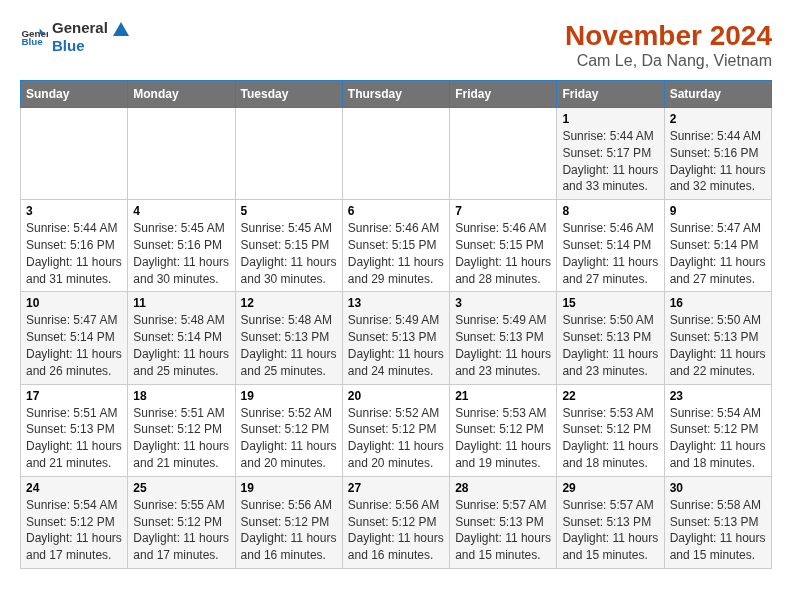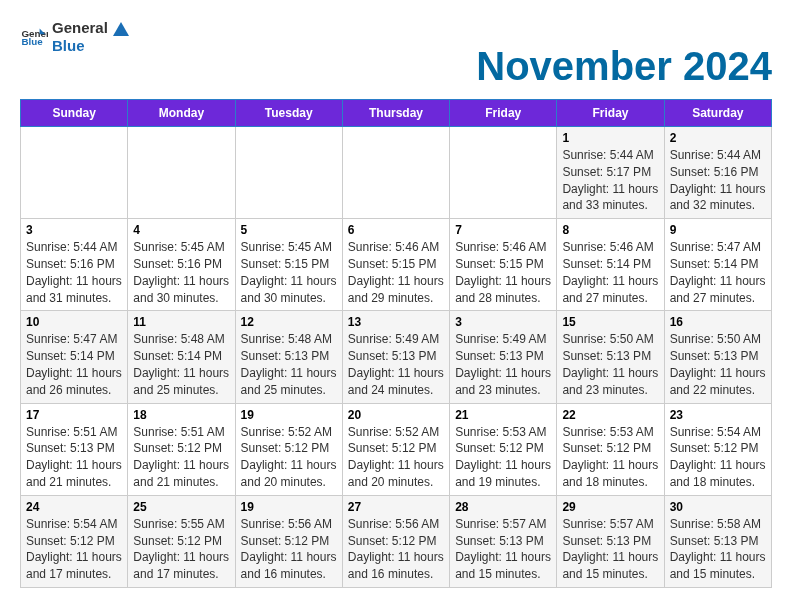--- a/index.html
+++ b/index.html
@@ -22,39 +22,38 @@
       gap: 4px;
     }
     .logo-icon {
       width: 28px;
       height: 28px;
     }
     .title-section {
       text-align: right;
     }
     .month-title {
-      font-size: 40px;
+      font-size: 28px;
       font-weight: bold;
-      color: #0369a1;
-      margin-top: 24px;
+      color: #c2410c;
     }
     .location {
       font-size: 16px;
       color: #555;
     }
     .calendar {
       width: 100%;
       border-collapse: collapse;
       font-size: 10.5px;
     }
     .calendar th {
-      background-color: #6d28d9;
+      background-color: #737373;
       color: #fff;
       padding: 6px 5px;
-      text-align: center;
+      text-align: left;
       font-size: 12px;
       font-weight: bold;
       border: 1px solid #2a7dc9;
     }
     .calendar td {
       border: 1px solid #ccc;
       vertical-align: top;
       padding: 4px 5px;
       width: 107px;
       min-height: 80px;
@@ -96,20 +95,21 @@
         <span style="color:#333;">General</span>
         <svg width="18" height="18" viewBox="0 0 18 18" style="vertical-align:middle;">
           <polygon points="9,2 17,16 1,16" fill="#1a6eb5"></polygon>
         </svg>
       </div>
       <div style="font-size:15px; font-weight:bold; color:#1a6eb5; line-height:1.1;">Blue</div>
     </div>
   </div>
   <div class="title-section">
     <div class="month-title">November 2024</div>
+    <div class="location">Cam Le, Da Nang, Vietnam</div>
   </div>
 </div>
 
 <table class="calendar">
   <thead>
     <tr>
     <th>Sunday</th>
         <th>Monday</th>
         <th>Tuesday</th>
         <th>Thursday</th>

